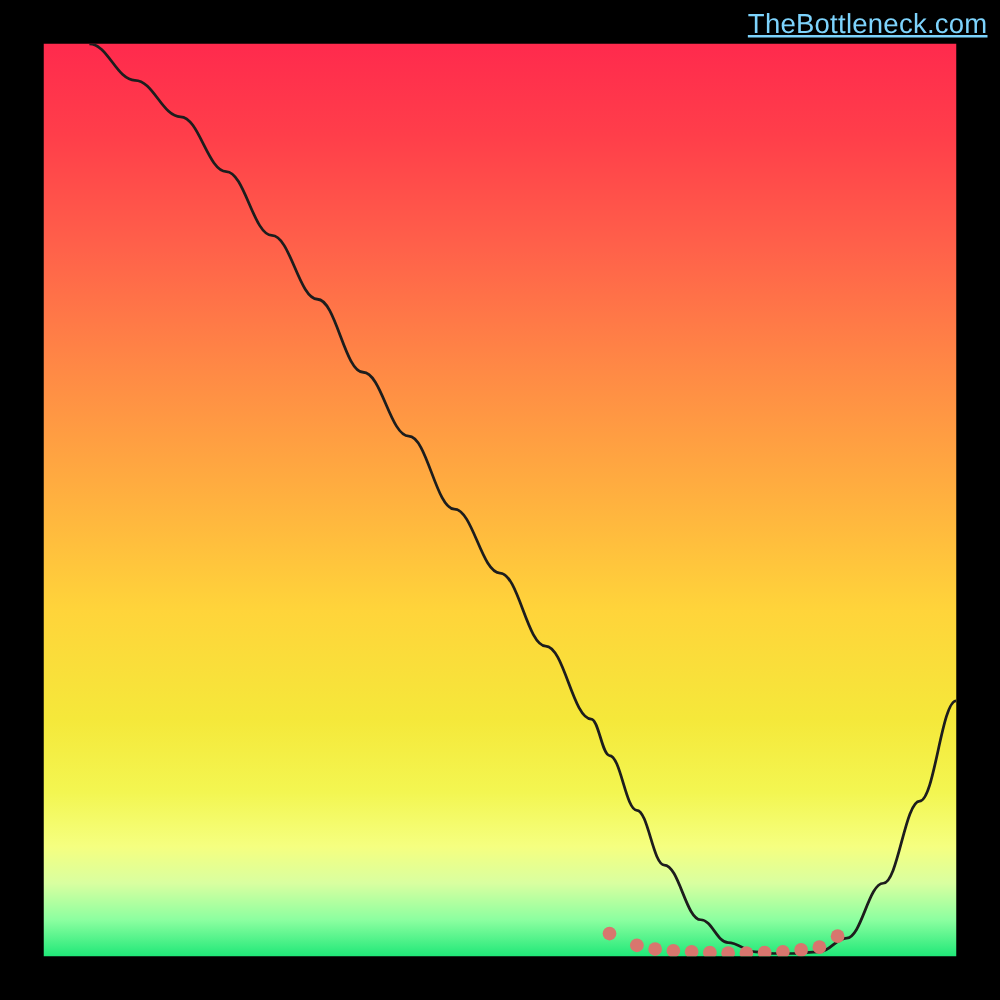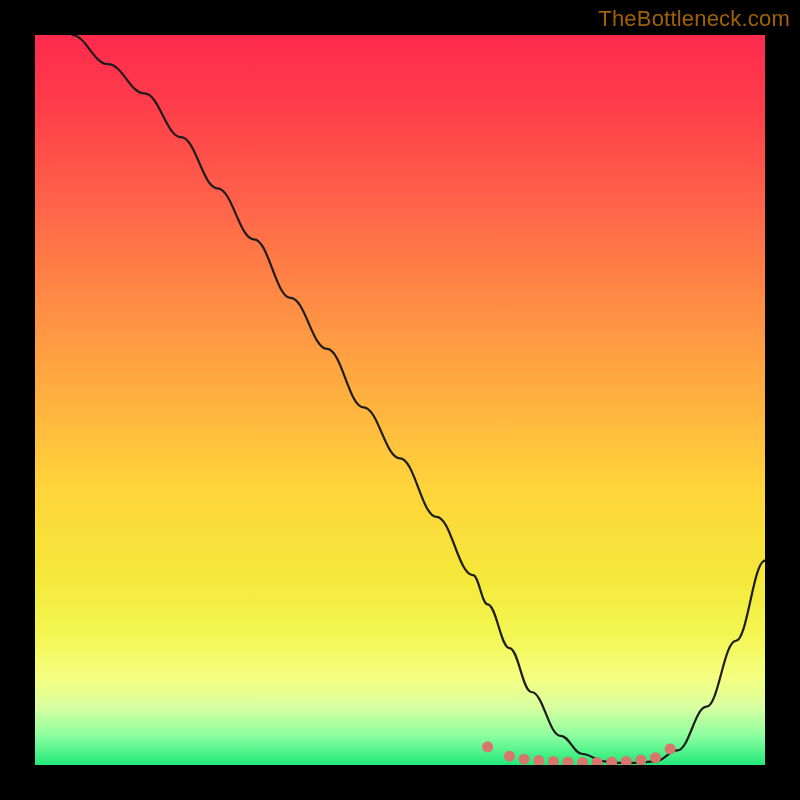--- a/index.html
+++ b/index.html
@@ -51,24 +51,25 @@
     stroke: #1d1d1d;
     stroke-width: 2.2;
   }
   .dot {
     fill: #d8766e;
   }
   .watermark {
     position: absolute;
     top: 6px;
     right: 10px;
-    color: #a16207;
+    color: #7dd3fc;
     font-size: 22px;
     letter-spacing: 0.2px;
     font-weight: 500;
+    text-decoration: underline;
   }
 </style>
 </head>
 <body>
 
 <div class="container">
   <div class="watermark">TheBottleneck.com</div>
   <div class="plot-area">
     <svg class="curve-svg" viewBox="0 0 730 730" preserveAspectRatio="none">
       <path id="curve" class="curve-path" d="M 36.5 0.0 C 51.1 0.0, 58.4 29.2, 73.0 29.2 C 87.6 29.2, 94.9 58.4, 109.5 58.4 C 124.1 58.4, 131.4 102.2, 146.0 102.2 C 160.6 102.2, 167.9 153.3, 182.5 153.3 C 197.1 153.3, 204.4 204.4, 219.0 204.4 C 233.6 204.4, 240.9 262.8, 255.5 262.8 C 270.1 262.8, 277.4 313.9, 292.0 313.9 C 306.6 313.9, 313.9 372.3, 328.5 372.3 C 343.1 372.3, 350.4 423.4, 365.0 423.4 C 379.6 423.4, 386.9 481.8, 401.5 481.8 C 416.1 481.8, 423.4 540.2, 438.0 540.2 C 443.8 540.2, 446.8 569.4, 452.6 569.4 C 461.4 569.4, 465.7 613.2, 474.5 613.2 C 483.3 613.2, 487.6 657.0, 496.4 657.0 C 508.1 657.0, 513.9 700.8, 525.6 700.8 C 534.4 700.8, 538.7 719.0, 547.5 719.0 C 556.3 719.0, 560.6 726.4, 569.4 726.4 C 575.2 726.4, 578.2 727.8, 584.0 727.8 C 589.8 727.8, 592.8 727.8, 598.6 727.8 C 607.4 727.8, 611.7 726.4, 620.5 726.4 C 629.3 726.4, 633.6 715.4, 642.4 715.4 C 654.1 715.4, 659.9 671.6, 671.6 671.6 C 683.3 671.6, 689.1 605.9, 700.8 605.9 C 712.5 605.9, 718.3 525.6, 730.0 525.6"></path>

